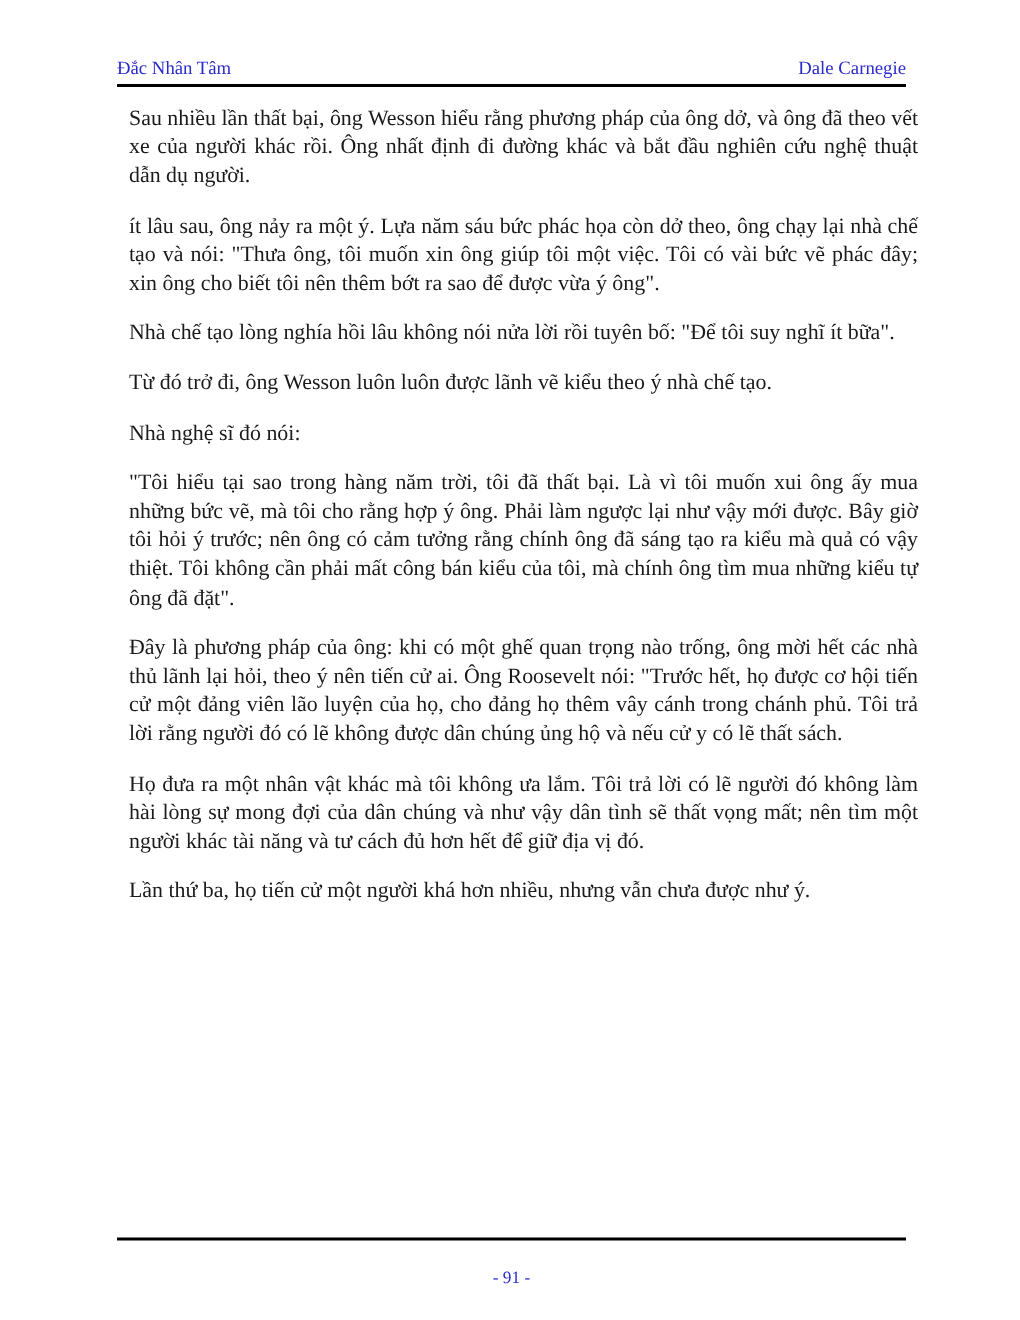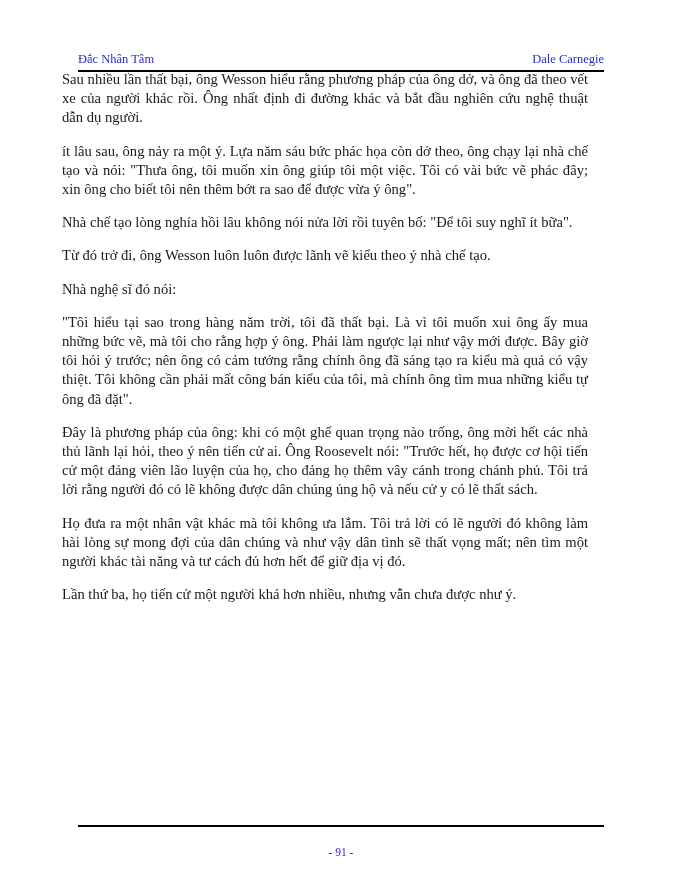--- a/index.html
+++ b/index.html
@@ -11,35 +11,35 @@
     position: relative;
     width: 680px;
     height: 880px;
     background: #ffffff;
     font-family: "Liberation Serif", "DejaVu Serif", serif;
     color: #1a1a1a;
     overflow: hidden;
   }
   .header {
     position: absolute;
-    top: 52px;
+    top: 38px;
     left: 78px;
     width: 526px;
     display: flex;
     justify-content: space-between;
     align-items: flex-end;
     border-bottom: 2px solid #000000;
     padding-bottom: 3px;
     font-size: 12.5px;
     color: #2b2bcc;
   }
   .content {
     position: absolute;
     top: 70px;
-    left: 62px;
+    left: 86px;
     width: 526px;
   }
   .content p {
     margin: 0 0 14px 0;
     font-size: 14.6px;
     line-height: 19.2px;
     text-align: justify;
   }
   .footer {
     position: absolute;

